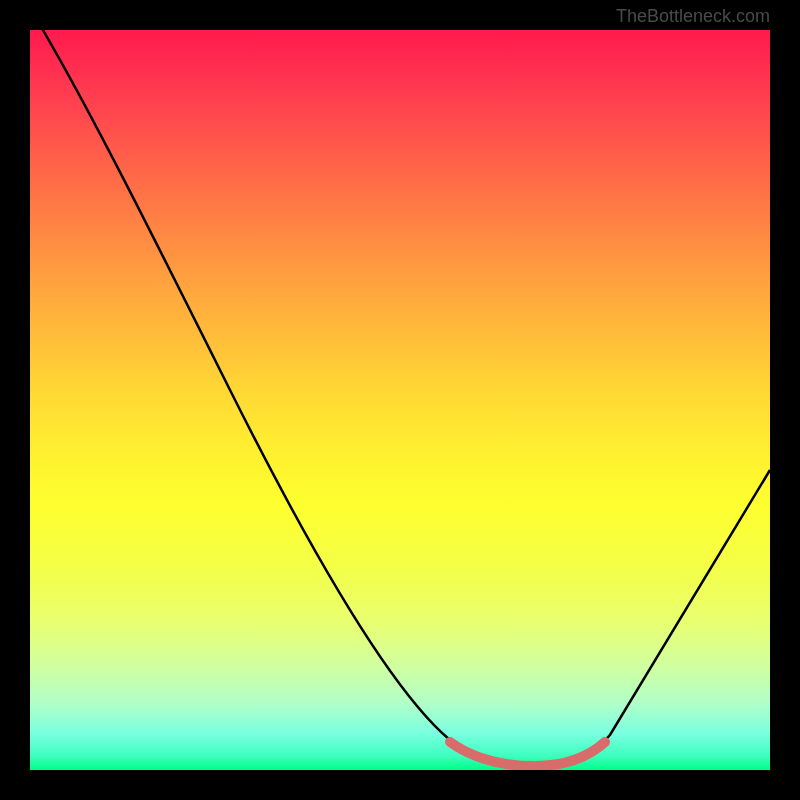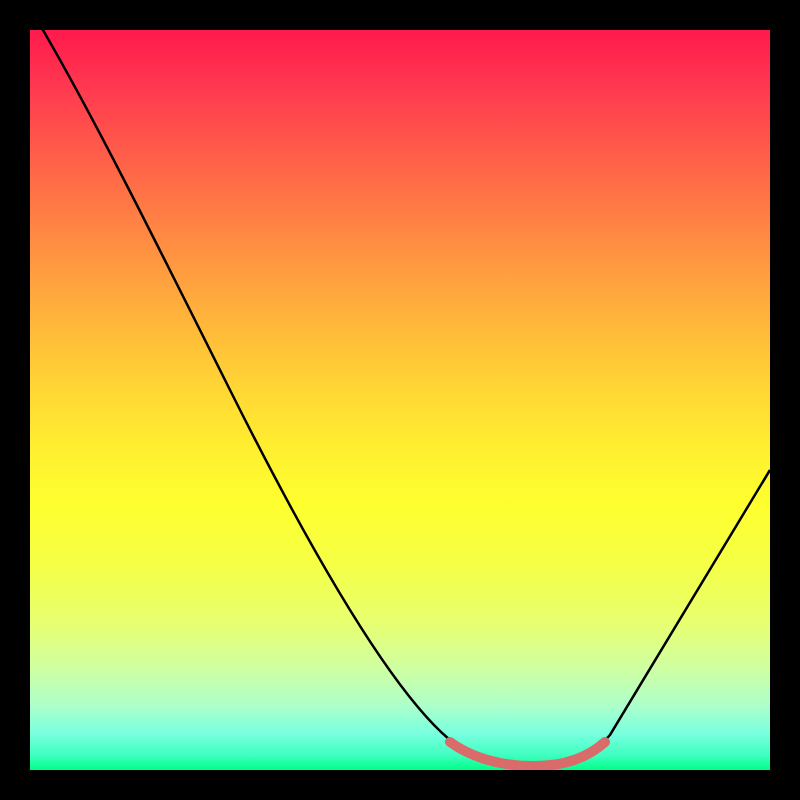--- a/index.html
+++ b/index.html
@@ -69,13 +69,14 @@
                C 60 80, 120 200, 200 360
                C 280 520, 360 660, 420 710
                C 450 730, 480 735, 510 735
                C 535 735, 560 728, 580 705
                C 620 640, 680 540, 740 440" fill="none" stroke="#000" stroke-width="2.5"></path>
       <path d="M 420 712
                C 445 730, 475 736, 505 736
                C 530 736, 555 730, 575 712" fill="none" stroke="#d96b6b" stroke-width="10" stroke-linecap="round"></path>
     </svg>
   </div>
+  <div class="attribution">TheBottleneck.com</div>
 </div>
 
 </body></html>

